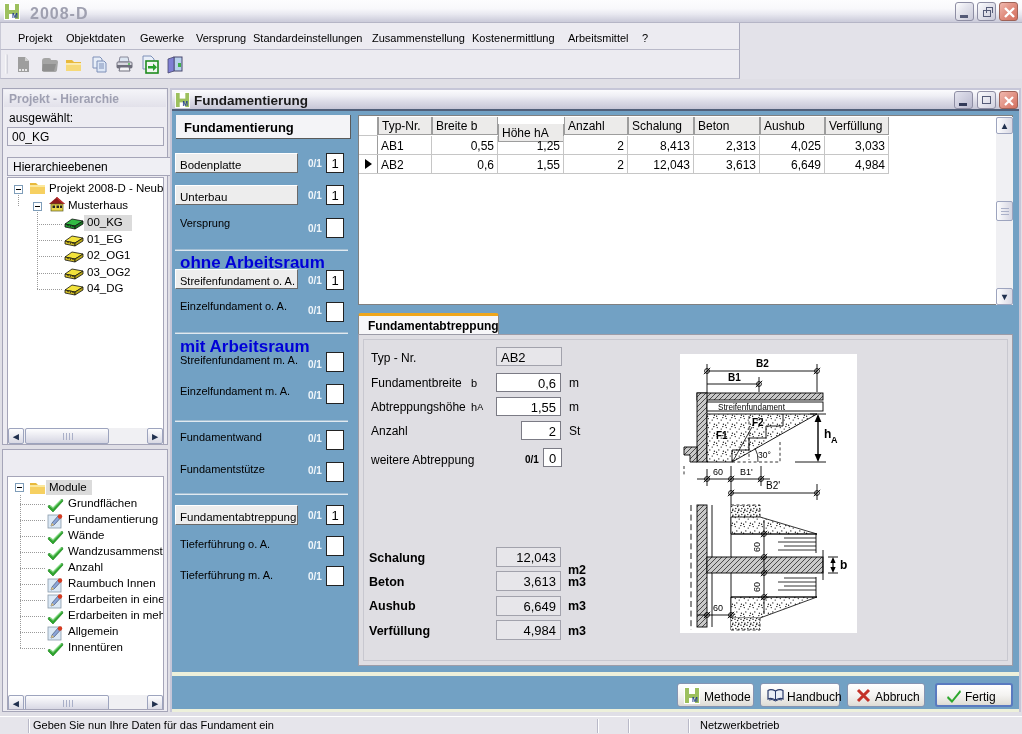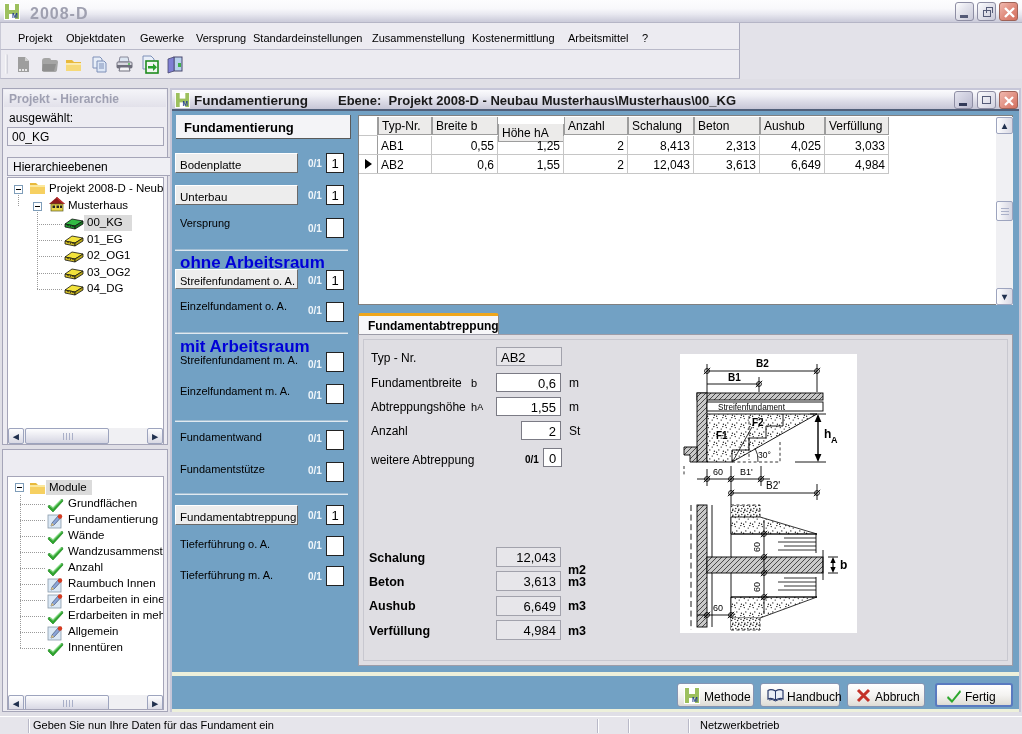--- a/index.html
+++ b/index.html
@@ -393,21 +393,20 @@
 <div class="abs" id="mdi">
   <div id="mdi-title">
     <svg style="position:absolute;left:3px;top:2px;" width="15" height="16" viewBox="0 0 16 17">
         <rect width="16" height="17" fill="#fff"></rect>
         <rect x="1" y="1" width="4" height="15" fill="#9DC05E"></rect>
         <rect x="11" y="1" width="4" height="15" fill="#9DC05E"></rect>
         <rect x="4" y="7" width="8" height="4" fill="#9DC05E"></rect>
         <text x="8" y="15" font-size="7" font-weight="bold" fill="#26418C" font-family="Liberation Sans">M</text>
       </svg>
     <div class="t1">Fundamentierung</div>
-    <div class="t2">Ebene:&nbsp; Projekt 2008-D - Neubau Musterhaus\Musterhaus\00_KG</div>
     <div class="mwbtn" style="left:782px;background:linear-gradient(135deg,#E3E3EE,#B9B9CE);">
         <div style="position:absolute;left:4px;top:11px;width:8px;height:3px;background:#333B59;"></div>
       </div>
     <div class="mwbtn" style="left:805px;">
         <div style="position:absolute;left:4px;top:4px;width:9px;height:8px;border:1px solid #555B77;"></div>
       </div>
     <div class="mwbtn" style="left:827px;background:linear-gradient(135deg,#F0B8AE,#D4705F);border-color:#9F6257;">
         <svg style="position:absolute;left:3px;top:3px;" width="12" height="12">
           <path d="M2 2 L10 10 M10 2 L2 10" stroke="#fff" stroke-width="2.2"></path>
         </svg>

